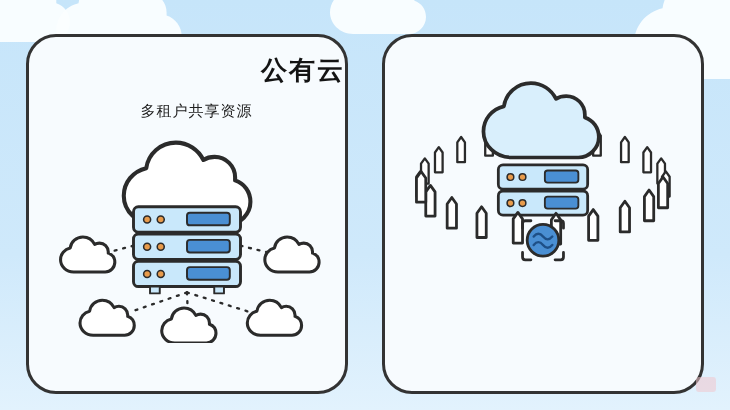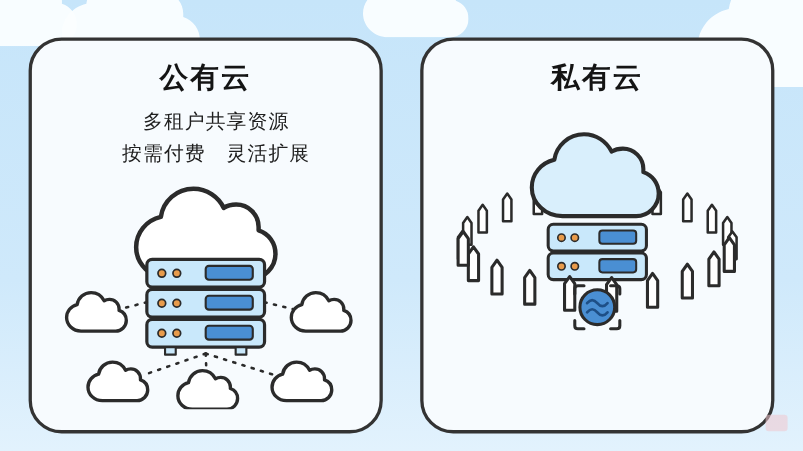--- a/index.html
+++ b/index.html
@@ -19,24 +19,24 @@
     width:322px; height:360px;
     background:#f7fbfe;
     border:3px solid #333333;
     border-radius:30px;
     padding-top:16px;
     text-align:center;
     position:relative;
   }
   .card-title {
     font-size:26px; font-weight:700; letter-spacing:2px;
-    color:#141414; margin-bottom:8px;
+    color:#141414; margin-bottom:8px;text-align:right;
   }
   .card-desc {
-    font-size:18px; font-weight:500; line-height:29px; color:#202020;
+    font-size:15px; font-weight:500; line-height:29px; color:#202020;
     letter-spacing:1px;
     padding-left:19px;
   }
   .illus { display:block; margin:4px auto 0 auto; }
   .watermark {
     position:absolute; right:14px; bottom:18px; width:20px; height:15px;
     background:#f0c7cd; opacity:.55; border-radius:3px;
   }
 </style>
 </head>
@@ -62,21 +62,20 @@
   </svg>
 <svg class="bg-cloud" style="left:634px;top:-24px;width:160px;height:103px" viewBox="0 0 124 80">
     <use href="#cloudPath" fill="#fbfeff" opacity="0.95"></use>
   </svg>
 
 <div class="cards">
 
   <div class="card">
     <div class="card-title">公有云</div>
     <div class="card-desc">多租户共享资源</div>
-    <div class="card-desc">按需付费　灵活扩展</div>
 
     <svg class="illus" width="300" height="214" viewBox="0 0 300 220">
 
       <use href="#cloudPath" transform="translate(85,14) scale(1.05)" fill="#ffffff" stroke="#2b2b2b" stroke-width="4" stroke-linejoin="round"></use>
 
       <g stroke="#2b2b2b" stroke-width="3" stroke-linejoin="round">
         <rect x="95" y="80" width="110" height="26" rx="5" fill="#c9e8fb"></rect>
         <rect x="95" y="108" width="110" height="26" rx="5" fill="#c9e8fb"></rect>
         <rect x="95" y="136" width="110" height="26" rx="5" fill="#c9e8fb"></rect>
         <rect x="150" y="86" width="44" height="13" rx="3" fill="#4a8fd3" stroke-width="2"></rect>
@@ -106,21 +105,20 @@
         <use href="#cloudPath" transform="translate(20,111)  scale(0.45)"></use>
         <use href="#cloudPath" transform="translate(230,111) scale(0.45)"></use>
         <use href="#cloudPath" transform="translate(40,176)  scale(0.45)"></use>
         <use href="#cloudPath" transform="translate(124,184) scale(0.45)"></use>
         <use href="#cloudPath" transform="translate(212,176) scale(0.45)"></use>
       </g>
     </svg>
   </div>
 
   <div class="card">
-    <div class="card-title">私有云</div>
 
     <svg class="illus" width="300" height="214" viewBox="0 0 300 230">
 
       <g fill="#ffffff" stroke="#2b2b2b" stroke-width="3" stroke-linejoin="round">
         <use href="#picket" transform="translate(18,150) scale(0.82)"></use>
         <use href="#picket" transform="translate(23,136) scale(0.82)"></use>
         <use href="#picket" transform="translate(38,124) scale(0.82)"></use>
         <use href="#picket" transform="translate(62,113) scale(0.82)"></use>
         <use href="#picket" transform="translate(92,106) scale(0.82)"></use>
         <use href="#picket" transform="translate(208,106) scale(0.82)"></use>

